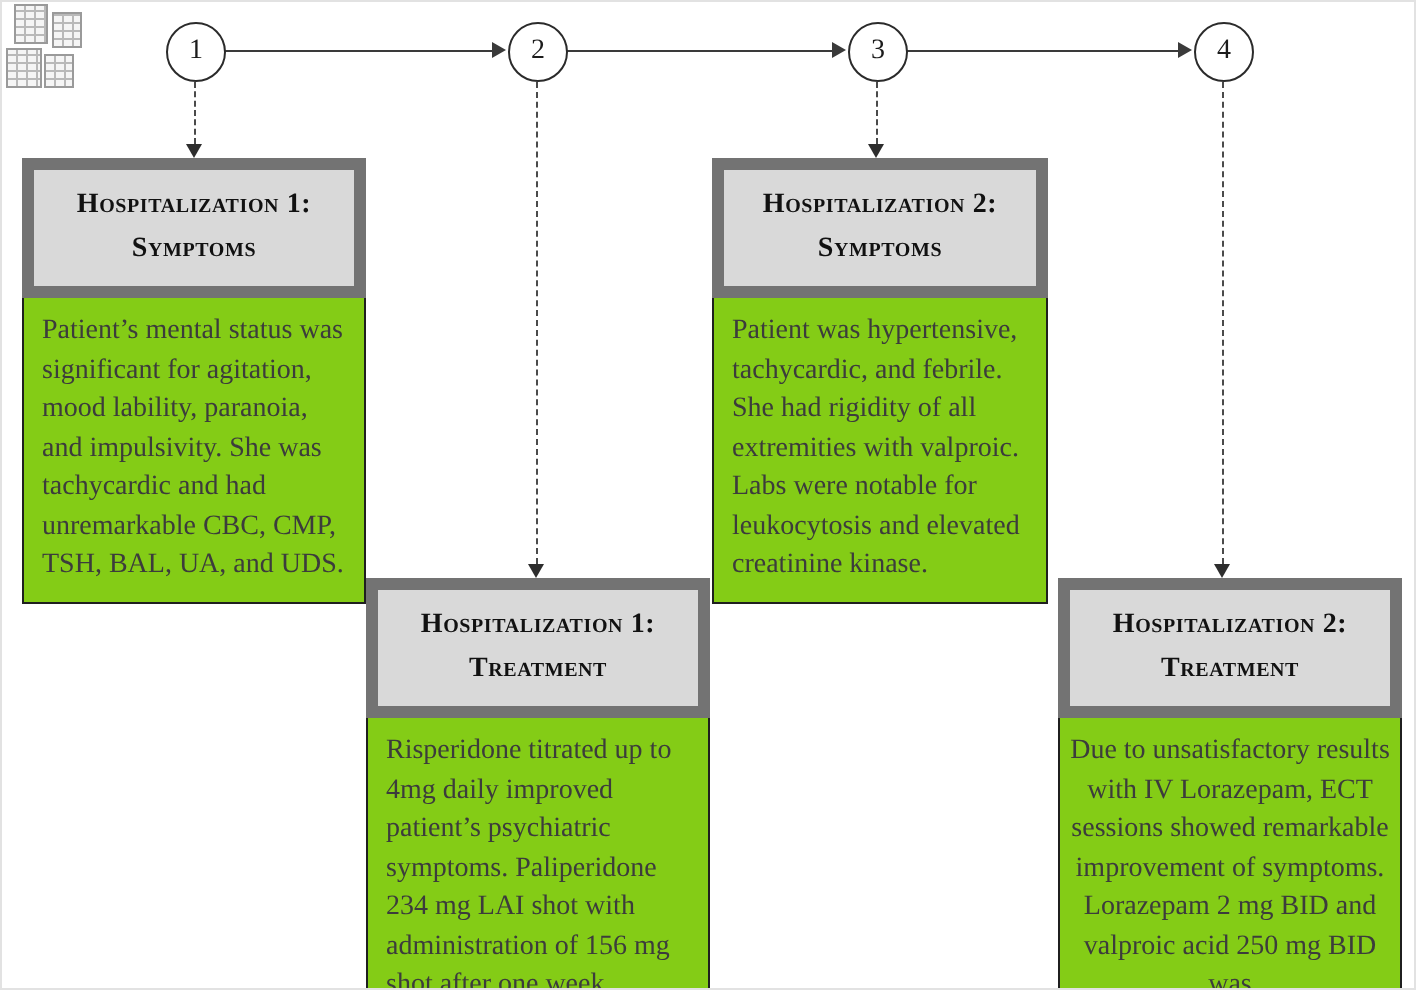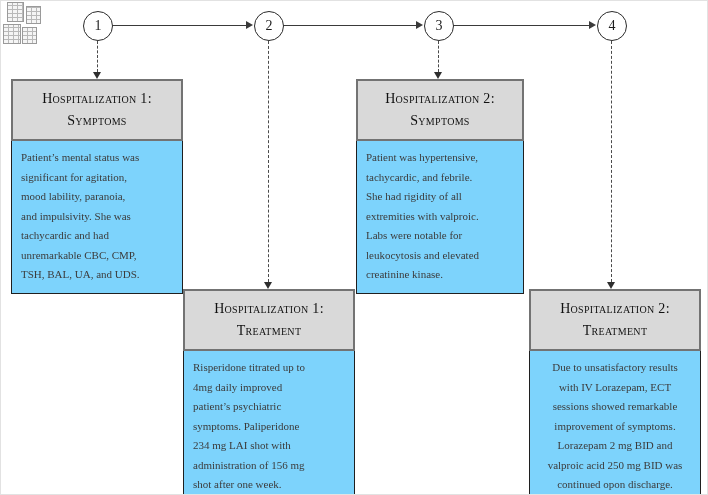--- a/index.html
+++ b/index.html
@@ -58,27 +58,27 @@
   .d3{left:433px;top:71px;}
   .d4{left:606px;top:281px;}
 
   
   .box{position:absolute;box-sizing:border-box;}
   .b1{left:10px;top:78px;width:172px;}
   .b2{left:182px;top:288px;width:172px;}
   .b3{left:355px;top:78px;width:168px;}
   .b4{left:528px;top:288px;width:172px;}
   .box-header{
-    background:#d9d9d9;border:2px solid #737373;text-align:center;
-    font-weight:400;font-variant:small-caps;font-size:14px;line-height:22px;
+    background:#d9d9d9;border:6px solid #737373;text-align:center;
+    font-weight:700;font-variant:small-caps;font-size:14px;line-height:22px;
     letter-spacing:0.3px;color:#111111;padding:7px 2px;
   }
   .box-body{
-    background:#7dd3fc;border:1px solid #1f1f1f;border-top:none;
-    padding:7px 6px 8px 9px;font-size:11px;line-height:19.5px;color:#3c3c3c;
+    background:#84cc16;border:1px solid #1f1f1f;border-top:none;
+    padding:7px 6px 8px 9px;font-size:14px;line-height:19.5px;color:#3c3c3c;
     white-space:pre-line;text-align:left;
   }
   .b4 .box-body{text-align:center;padding:7px 5px 8px 5px;}
 </style>
 </head>
 <body>
 
 <div class="figure">
 
   <div class="thumb t1"></div>

